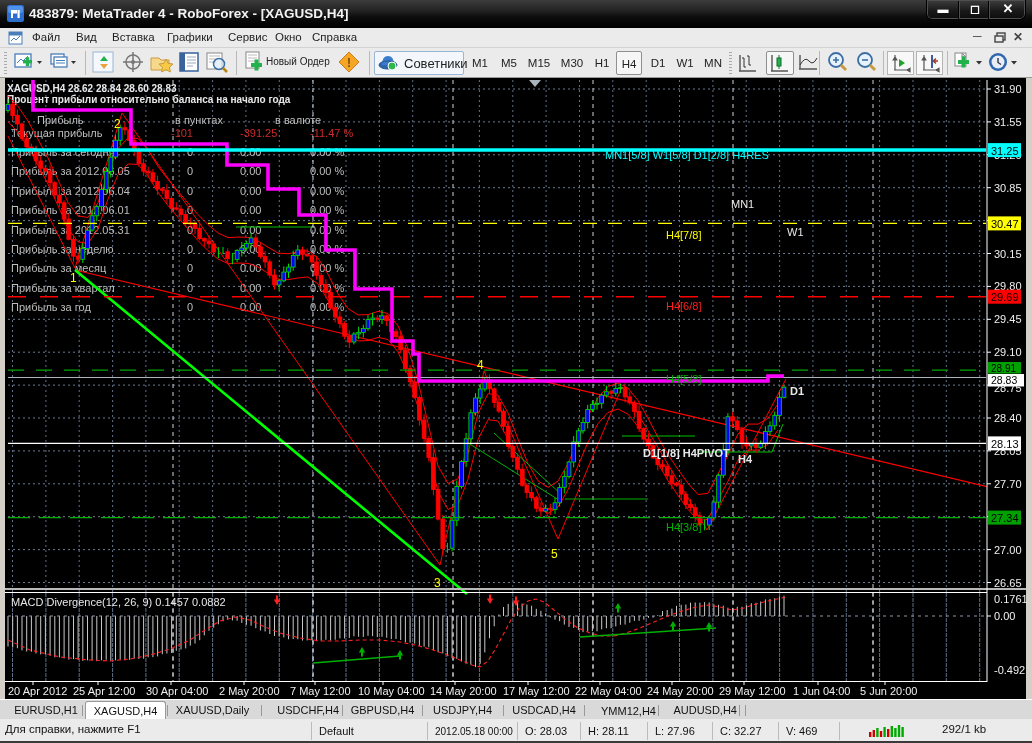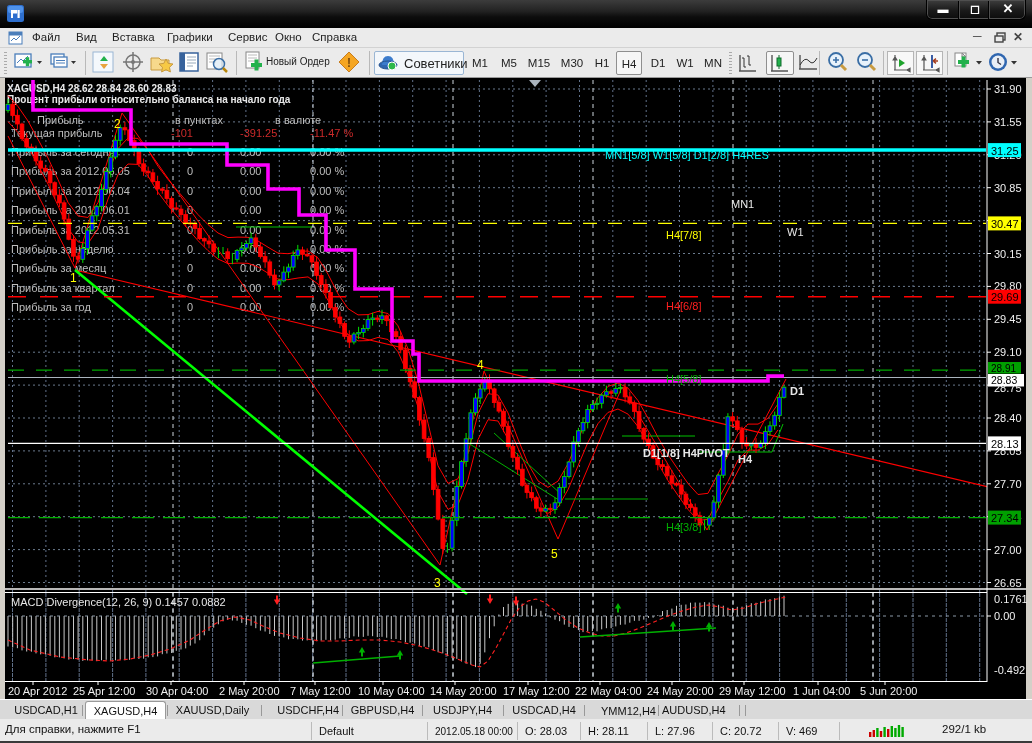--- a/index.html
+++ b/index.html
@@ -1,19 +1,20 @@
 <!DOCTYPE html>
 <html><head><meta charset="utf-8"><style>*{margin:0;padding:0;box-sizing:border-box}body{width:1032px;height:743px;overflow:hidden;font-family:"Liberation Sans",sans-serif;background:#d4d0c8}.abs{position:absolute}#title{left:0;top:0;width:1032px;height:28px;background:linear-gradient(#3c3c3c,#222 40%,#0d0d0d 60%,#000);color:#f2f2f2;font-weight:bold;font-size:13.5px}#menubar{left:0;top:28px;width:1032px;height:20px;background:#ebebeb;border-bottom:1px solid #d2d2d2;font-size:11.5px;color:#222}#toolbar{left:0;top:48px;width:1032px;height:30px;background:#ebebeb;border-bottom:1px solid #9a9a9a}#chart{left:0;top:78px;width:1032px;height:621px;background:#d4d0c8}#tabs{left:0;top:699px;width:1032px;height:20px;background:#d9d9d9;border-top:1px solid #fff;font-size:11px;color:#111}#status{left:0;top:719px;width:1032px;height:24px;background:#ebebeb;font-size:11.5px;color:#111}.mi{position:absolute;top:3px}.sep{position:absolute;top:3px;width:1px;height:24px;background:#b9b9b9}.grip{position:absolute;top:4px;width:3px;height:22px;background:repeating-linear-gradient(#aaa 0 1px,#ebebeb 1px 3px)}.tbtn{position:absolute;top:3px;height:24px;font-size:11.5px;color:#222;text-align:center;line-height:24px}.pressed{background:#f6f6f6;border:1px solid #8f8f8f;border-radius:2px}.cell{position:absolute;top:3px;height:18px;border-left:1px solid #bbb;padding-left:7px;line-height:18px;font-size:11px;white-space:nowrap}</style></head><body>
 <div id="title" class="abs">
     <svg class="abs" style="left:7px;top:5px" width="17" height="17">
       <rect width="17" height="17" rx="2.5" fill="#2e6fce"></rect>
       <rect x="1" y="1" width="15" height="7" rx="2" fill="#4f92ea"></rect>
       <path d="M4,13 L4,5 L10,5 L10,8.5 L6,8.5 L6,13 Z" fill="#fff"></path>
       <rect x="10.5" y="5" width="2.2" height="8" fill="#fff"></rect>
     </svg>
+    <div class="abs" style="left:29px;top:6px">483879: MetaTrader 4 - RoboForex - [XAGUSD,H4]</div>
     <div class="abs" style="left:926px;top:0;width:100px;height:20px;background:linear-gradient(#3e3e3e,#1a1a1a 55%,#0c0c0c);border:1px solid #000;border-top:none;border-radius:0 0 6px 6px;box-shadow:inset 0 0 0 1px #4f4f4f"></div>
     <div class="abs" style="left:958px;top:1px;width:1px;height:18px;background:#000"></div>
     <div class="abs" style="left:959px;top:1px;width:1px;height:18px;background:#4f4f4f"></div>
     <div class="abs" style="left:988px;top:1px;width:1px;height:18px;background:#000"></div>
     <div class="abs" style="left:989px;top:1px;width:1px;height:18px;background:#4f4f4f"></div>
     <div class="abs" style="left:933px;top:3px;width:20px;height:13px;color:#fff;font-size:11px;font-weight:bold;text-align:center;line-height:13px">▬</div>
     <div class="abs" style="left:965px;top:3px;width:20px;height:13px;color:#fff;font-size:12px;font-weight:bold;text-align:center;line-height:13px">◻</div>
     <div class="abs" style="left:996px;top:2px;width:24px;height:14px;color:#fff;font-size:13px;font-weight:bold;text-align:center;line-height:14px">✕</div>
   </div>
 <div id="menubar" class="abs">
@@ -927,48 +928,48 @@
         <text x="719" y="695" font-size="11" fill="#f0f0f0">29 May 12:00</text>
         <line x1="744" y1="682" x2="744" y2="685" stroke="#ffffff"></line>
         <text x="793" y="695" font-size="11" fill="#f0f0f0">1 Jun 04:00</text>
         <line x1="818" y1="682" x2="818" y2="685" stroke="#ffffff"></line>
         <text x="860" y="695" font-size="11" fill="#f0f0f0">5 Jun 20:00</text>
         <line x1="885" y1="682" x2="885" y2="685" stroke="#ffffff"></line>
       </g>
     </svg>
   </div>
 <div id="tabs" class="abs">
-    <div class="abs" style="left:9px;top:2px;width:74px;text-align:center;line-height:17px">USDCAD,H1</div>
+    <div class="abs" style="left:9px;top:2px;width:74px;text-align:center;line-height:17px">EURUSD,H1</div>
     <div class="abs" style="left:85px;top:1px;width:81px;height:19px;background:#fff;border:1px solid #999;border-bottom:none;border-radius:3px 3px 0 0;text-align:center;line-height:18px">XAGUSD,H4</div>
     <div class="abs" style="left:170px;top:2px;width:85px;text-align:center;line-height:17px">XAUUSD,Daily</div>
     <div class="abs" style="left:264px;top:2px;width:75px;text-align:right;line-height:17px">USDCHF,H4</div>
     <div class="abs" style="left:345px;top:2px;width:75px;text-align:center;line-height:17px">GBPUSD,H4</div>
     <div class="abs" style="left:425px;top:2px;width:75px;text-align:center;line-height:17px">USDJPY,H4</div>
     <div class="abs" style="left:506px;top:2px;width:76px;text-align:center;line-height:17px">USDCAD,H4</div>
     <div class="abs" style="left:587px;top:3px;width:69px;text-align:right;line-height:17px">YMM12,H4</div>
-    <div class="abs" style="left:662px;top:2px;width:75px;text-align:left;line-height:17px">AUDUSD,H4</div>
+    <div class="abs" style="left:662px;top:2px;width:75px;text-align:right;line-height:17px">AUDUSD,H4</div>
     <div class="abs" style="left:82px;top:5px;width:1px;height:11px;background:#999"></div>
     <div class="abs" style="left:167px;top:5px;width:1px;height:11px;background:#999"></div>
     <div class="abs" style="left:261px;top:5px;width:1px;height:11px;background:#999"></div>
     <div class="abs" style="left:342px;top:5px;width:1px;height:11px;background:#999"></div>
     <div class="abs" style="left:422px;top:5px;width:1px;height:11px;background:#999"></div>
     <div class="abs" style="left:503px;top:5px;width:1px;height:11px;background:#999"></div>
     <div class="abs" style="left:584px;top:5px;width:1px;height:11px;background:#999"></div>
     <div class="abs" style="left:658px;top:5px;width:1px;height:11px;background:#999"></div>
     <div class="abs" style="left:739px;top:5px;width:1px;height:11px;background:#999"></div>
     <div class="abs" style="left:745px;top:5px;width:1px;height:11px;background:#999"></div>
   </div>
 <div id="status" class="abs">
     <div class="abs" style="left:5px;top:4px">Для справки, нажмите F1</div>
     <div class="cell" style="left:311px;width:116px">Default</div>
     <div class="cell" style="left:427px;width:90px"><span style="font-size:10px">2012.05.18 00:00</span></div>
     <div class="cell" style="left:517px;width:63px">O: 28.03</div>
     <div class="cell" style="left:580px;width:67px">H: 28.11</div>
     <div class="cell" style="left:647px;width:65px">L: 27.96</div>
-    <div class="cell" style="left:712px;width:66px">C: 20.72</div>
+    <div class="cell" style="left:712px;width:66px">C: 32.27</div>
     <div class="cell" style="left:778px;width:61px">V: 469</div>
     <div class="cell" style="left:839px;width:102px"></div>
     <svg class="abs" style="left:866px;top:4px" width="42" height="16">
       <rect x="3.0" y="9" width="2.4" height="5" fill="#c00"></rect>
       <rect x="6.6" y="7" width="2.4" height="7" fill="#c00"></rect>
       <rect x="10.2" y="5" width="2.4" height="9" fill="#0a0"></rect>
       <rect x="13.8" y="8" width="2.4" height="6" fill="#c00"></rect>
       <rect x="17.4" y="4" width="2.4" height="10" fill="#0a0"></rect>
       <rect x="21.0" y="6" width="2.4" height="8" fill="#c00"></rect>
       <rect x="24.6" y="3" width="2.4" height="11" fill="#0a0"></rect>

